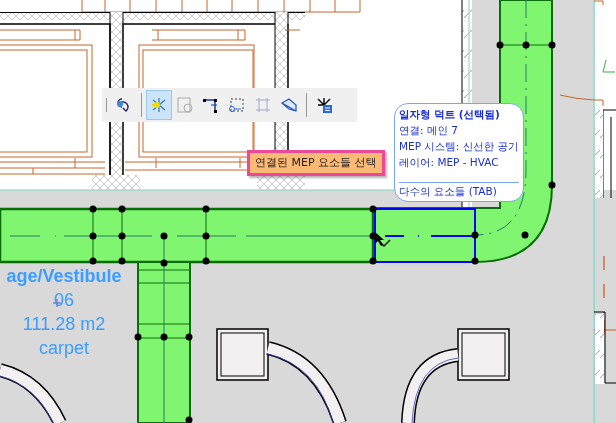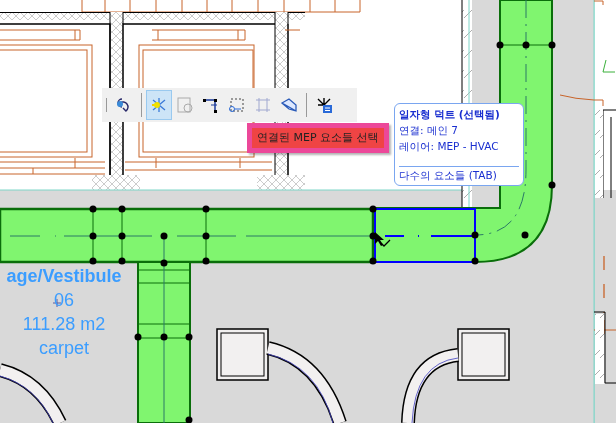--- a/index.html
+++ b/index.html
@@ -2,22 +2,22 @@
 <html><head>
 <meta charset="utf-8">
 <style>
   html,body{margin:0;padding:0;}
   body{width:616px;height:423px;overflow:hidden;background:#fff;position:relative;font-family:"DejaVu Sans",sans-serif;}
   #canvas{position:absolute;left:0;top:0;width:616px;height:423px;}
   .toolbar{position:absolute;left:102px;top:88px;width:255px;height:34px;background:#f0f0f0;display:flex;align-items:center;}
   .tb-sep{width:1px;height:24px;background:#999;margin:0 4px;}
   .tb-btn{width:26px;height:30px;display:flex;align-items:center;justify-content:center;box-sizing:border-box;}
   .tb-btn.active{background:#cce4f7;border:1px solid #99c9ef;}
-  .tooltip{position:absolute;left:247px;top:123px;height:20px;padding:0 5px;background:#ef4444;border:5px solid #ec4899;box-shadow:2px 2px 2px rgba(0,0,0,.3);font-size:11px;line-height:20px;color:#222;white-space:nowrap;}
-  .info{position:absolute;left:394px;top:103px;width:130px;border:1px solid #7aa6f0;border-radius:6px;background:#fff;color:#1a2fd0;font-size:10.5px;line-height:16px;padding:2px 4px;box-sizing:border-box;}
+  .tooltip{position:absolute;left:247px;top:150px;height:20px;padding:0 5px;background:#fdba74;border:3px solid #ec4899;box-shadow:2px 2px 2px rgba(0,0,0,.3);font-size:11px;line-height:20px;color:#222;white-space:nowrap;}
+  .info{position:absolute;left:394px;top:103px;width:130px;border:1px solid #7aa6f0;border-radius:14px;background:#fff;color:#1a2fd0;font-size:10.5px;line-height:16px;padding:2px 4px;box-sizing:border-box;}
   .info .title{font-weight:bold;}
   .info .footer{border-top:1px solid #7aa6f0;margin-top:12px;}
   .zone{position:absolute;color:#3b9dff;font-family:"Liberation Sans",sans-serif;font-size:18px;font-weight:bold;text-align:center;line-height:24px;}
 </style>
 </head>
 <body>
 
 <svg id="canvas" width="616" height="423" viewBox="0 0 616 423">
   <defs>
     <pattern id="hatch" width="8" height="8" patternUnits="userSpaceOnUse">
@@ -209,15 +209,16 @@
         <path d="M11 13H16 M11 15.5H16" stroke="#fff"></path>
       </svg>
   </div>
 </div>
 
 <div class="tooltip">연결된 MEP 요소들 선택</div>
 
 <div class="info">
   <div class="title">일자형 덕트 (선택됨)</div>
   <div>연결: 메인 7</div>
+  <div>MEP 시스템: 신선한 공기</div>
   <div>레이어: MEP - HVAC</div>
   <div class="footer">다수의 요소들 (TAB)</div>
 </div>
 
 </body></html>

